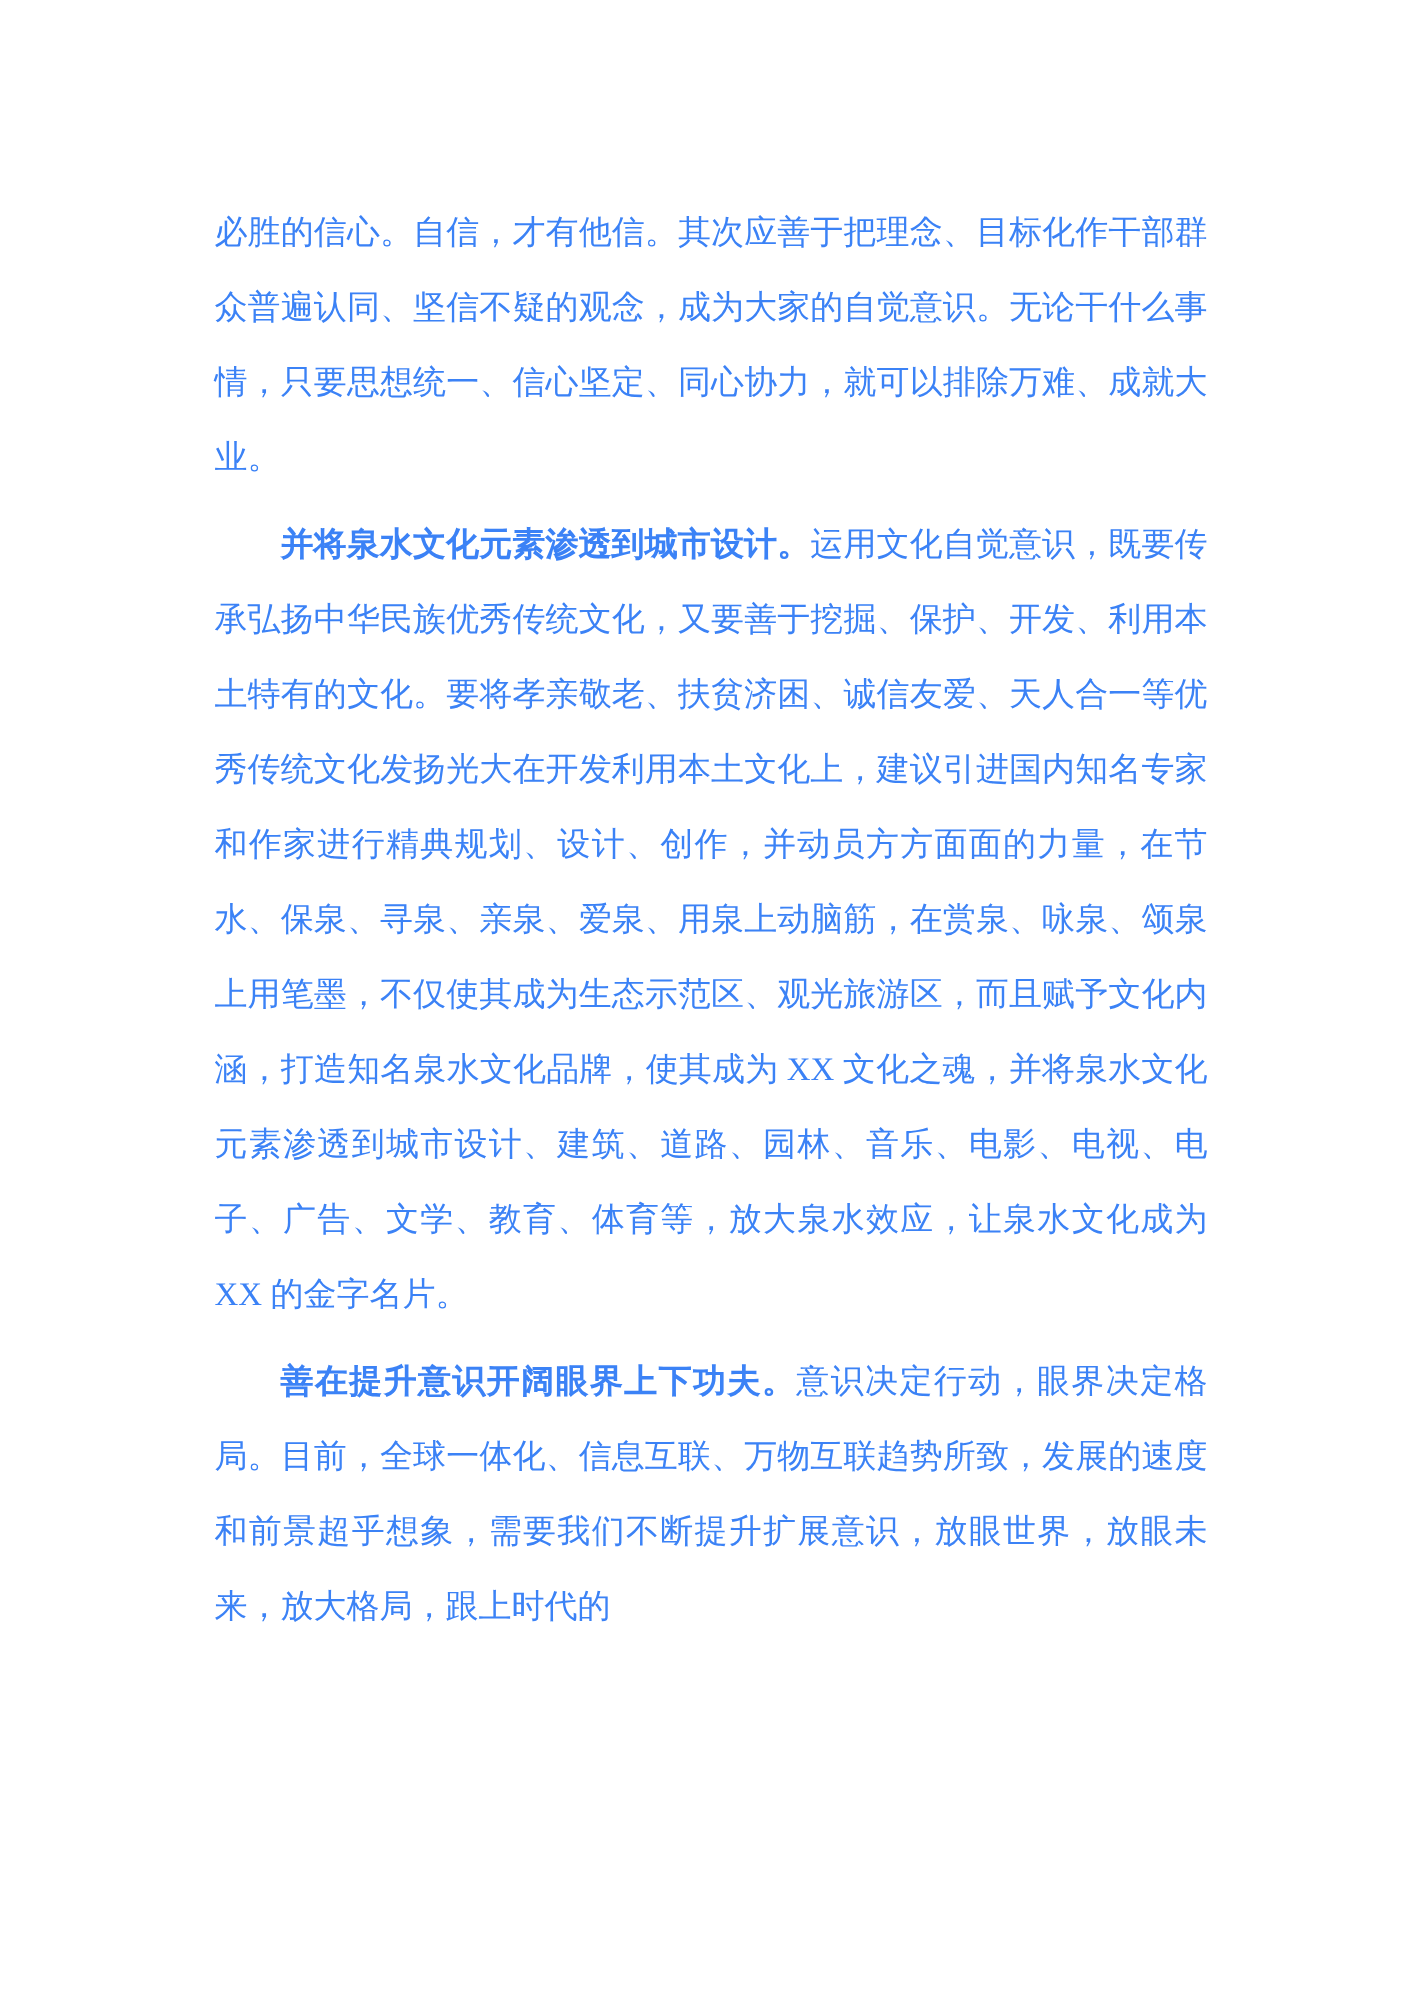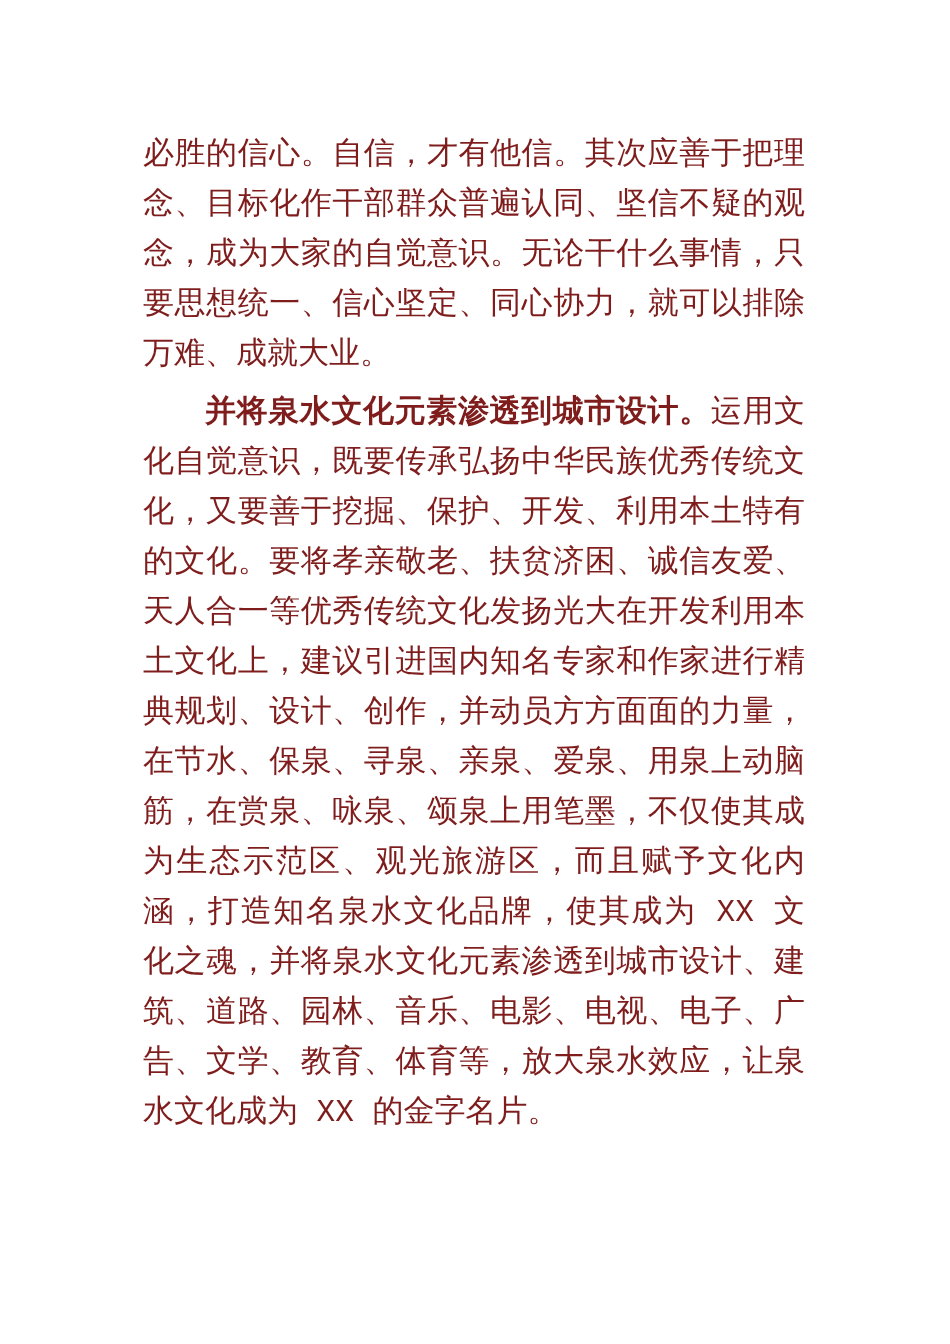--- a/index.html
+++ b/index.html
@@ -19,24 +19,24 @@
     top: 0;
     width: 950px;
     height: 1344px;
     background: #ffffff;
   }
   .doc-body {
     position: absolute;
     left: 143px;
     top: 130px;
     width: 662px;
-    font-family: Liberation Mono, monospace;
-    font-size: 31px;
+    font-family: Liberation Serif, serif;
+    font-size: 22px;
     line-height: 50px;
-    color: #7f1d1d;
+    color: #3b82f6;
     text-align: justify;
     letter-spacing: 0px;
   }
   .para {
     margin: 0 0 8px 0;
     padding: 0;
   }
   .para.indent {
     text-indent: 2em;
   }
@@ -47,15 +47,16 @@
 </head>
 <body>
 
 <div class="doc-page">
   <div class="doc-body">
 
     <p class="para"><span>必胜的信心。自信，才有他信。其次应善于把理念、目标化作干部群众普遍认同、坚信不疑的观念，成为大家的自觉意识。无论干什么事情，只要思想统一、信心坚定、同心协力，就可以排除万难、成就大业。</span></p>
 
     <p class="para indent"><span class="para-lead">并将泉水文化元素渗透到城市设计。</span><span>运用文化自觉意识，既要传承弘扬中华民族优秀传统文化，又要善于挖掘、保护、开发、利用本土特有的文化。要将孝亲敬老、扶贫济困、诚信友爱、天人合一等优秀传统文化发扬光大在开发利用本土文化上，建议引进国内知名专家和作家进行精典规划、设计、创作，并动员方方面面的力量，在节水、保泉、寻泉、亲泉、爱泉、用泉上动脑筋，在赏泉、咏泉、颂泉上用笔墨，不仅使其成为生态示范区、观光旅游区，而且赋予文化内涵，打造知名泉水文化品牌，使其成为 XX 文化之魂，并将泉水文化元素渗透到城市设计、建筑、道路、园林、音乐、电影、电视、电子、广告、文学、教育、体育等，放大泉水效应，让泉水文化成为 XX 的金字名片。</span></p>
 
+    <p class="para indent"><span class="para-lead">善在提升意识开阔眼界上下功夫。</span><span>意识决定行动，眼界决定格局。目前，全球一体化、信息互联、万物互联趋势所致，发展的速度和前景超乎想象，需要我们不断提升扩展意识，放眼世界，放眼未来，放大格局，跟上时代的</span></p>
 
   </div>
 </div>
 
 </body></html>

